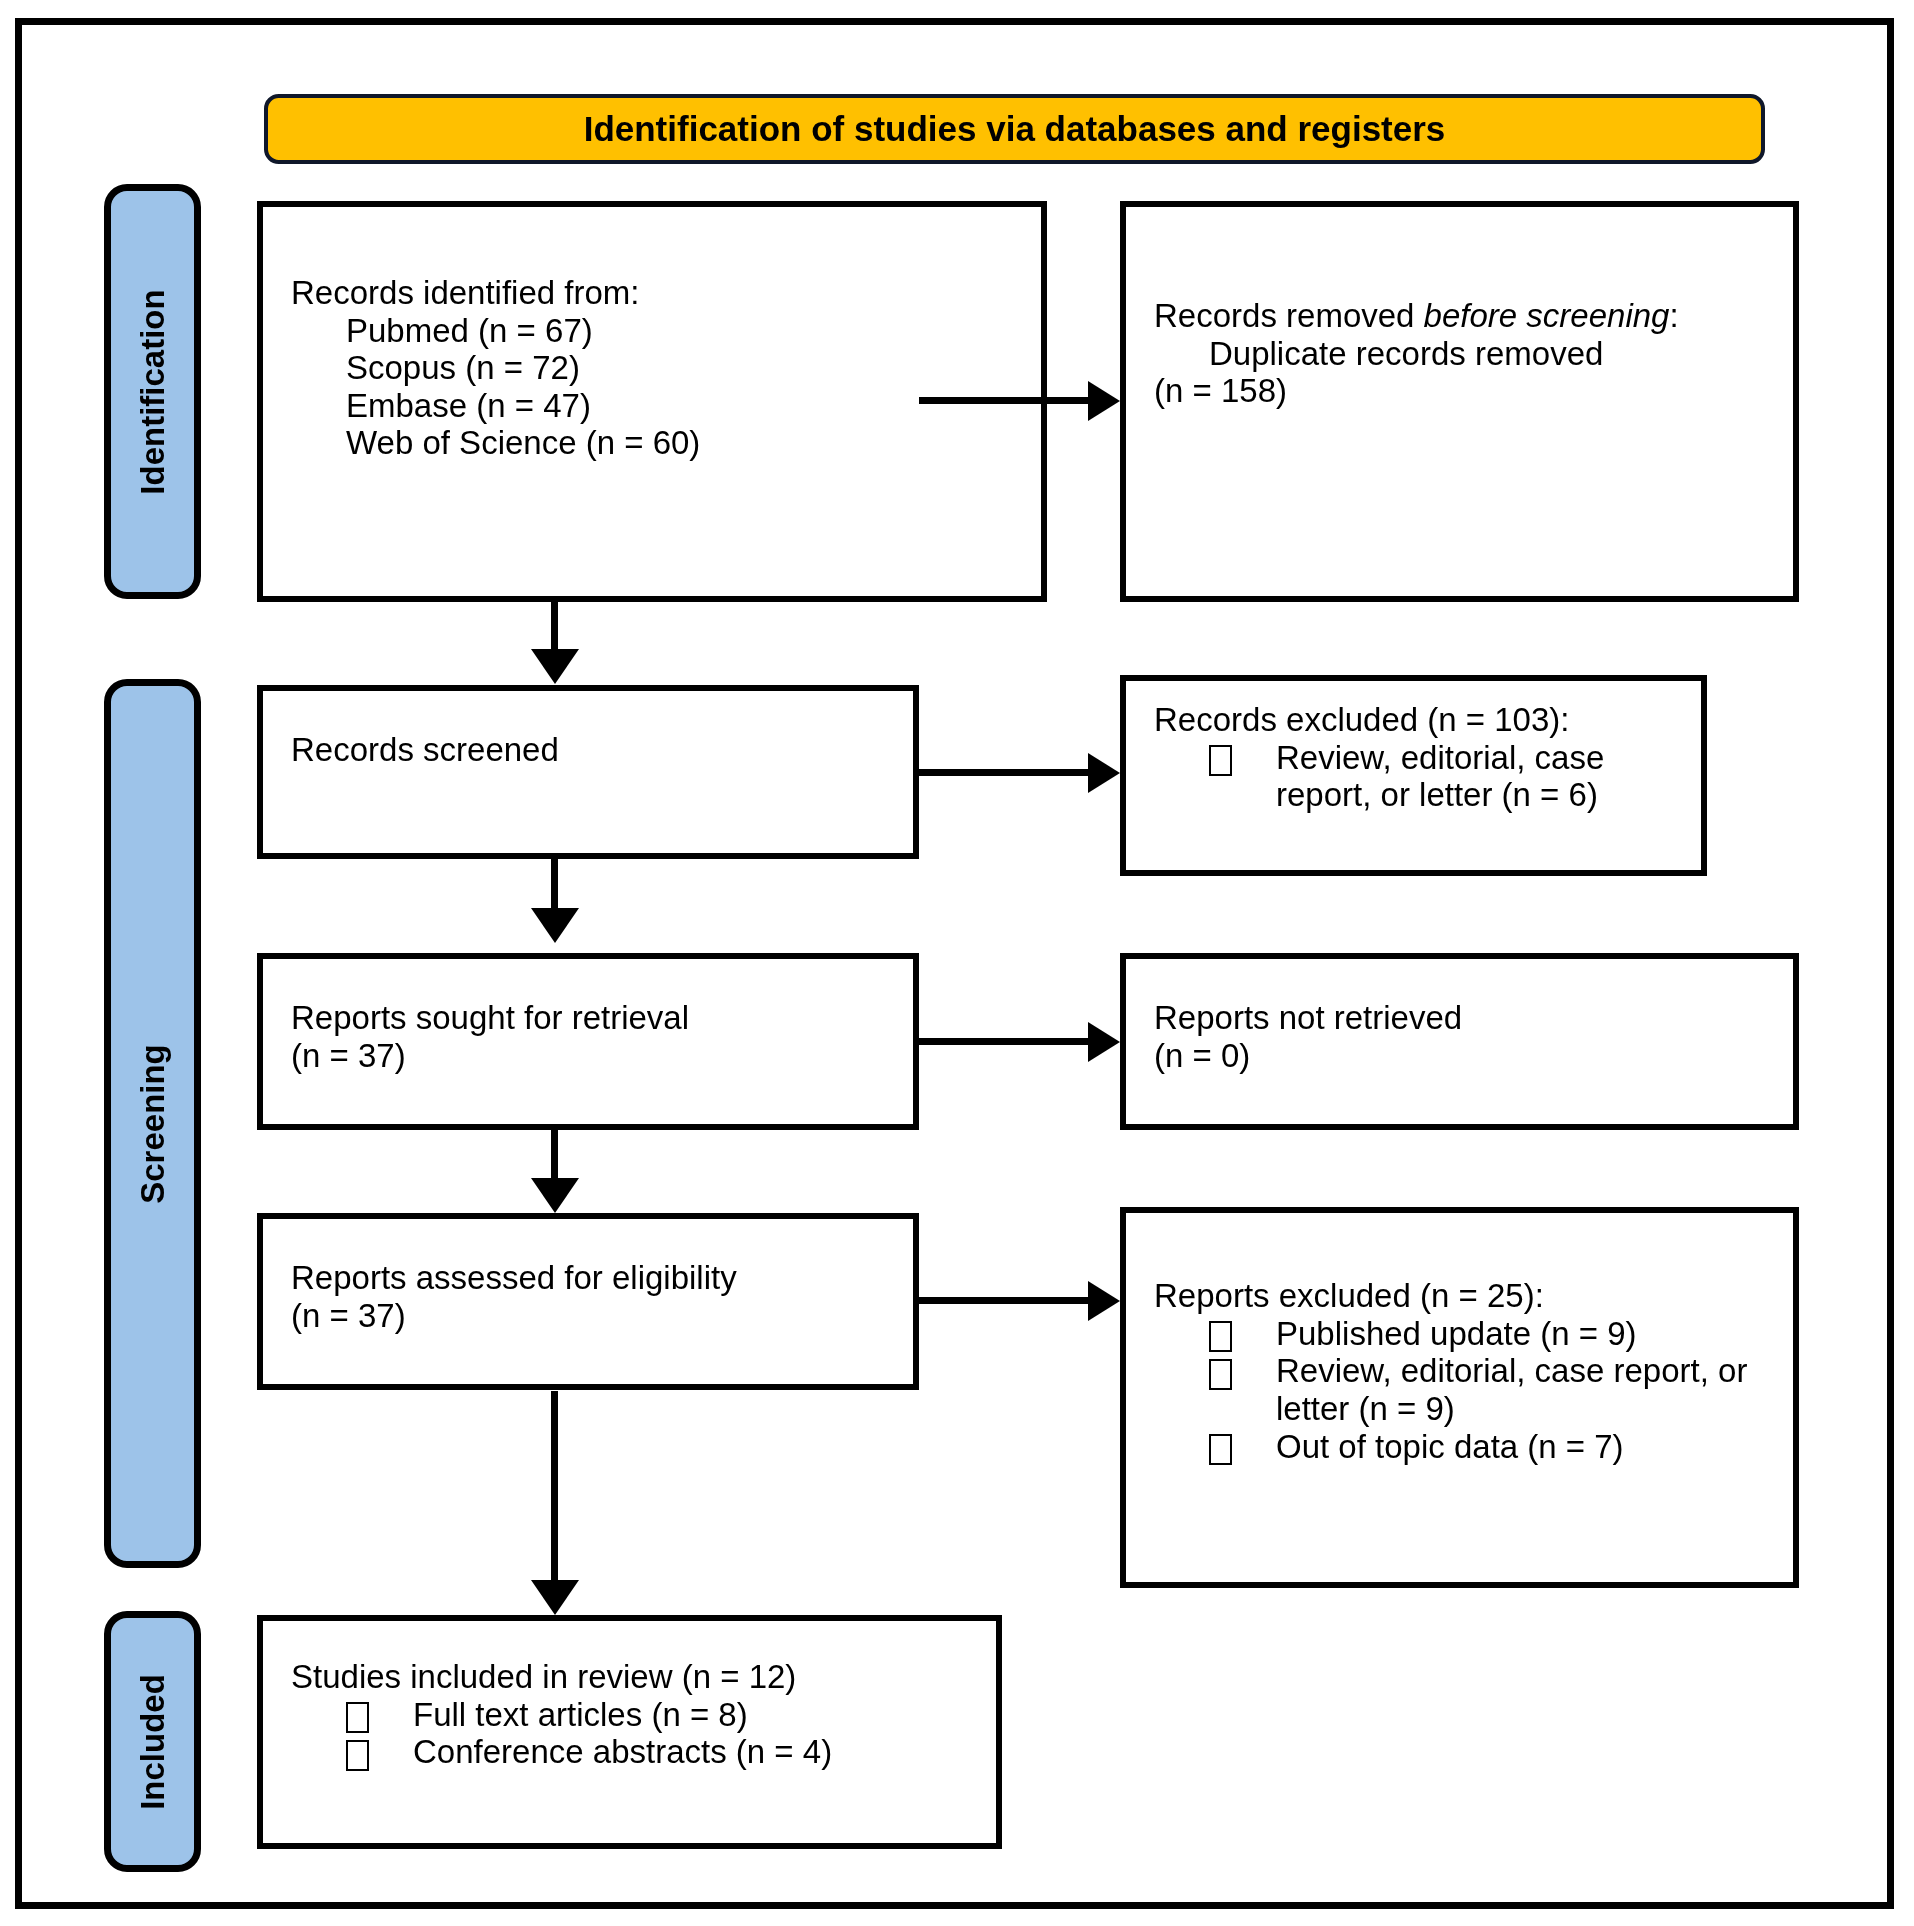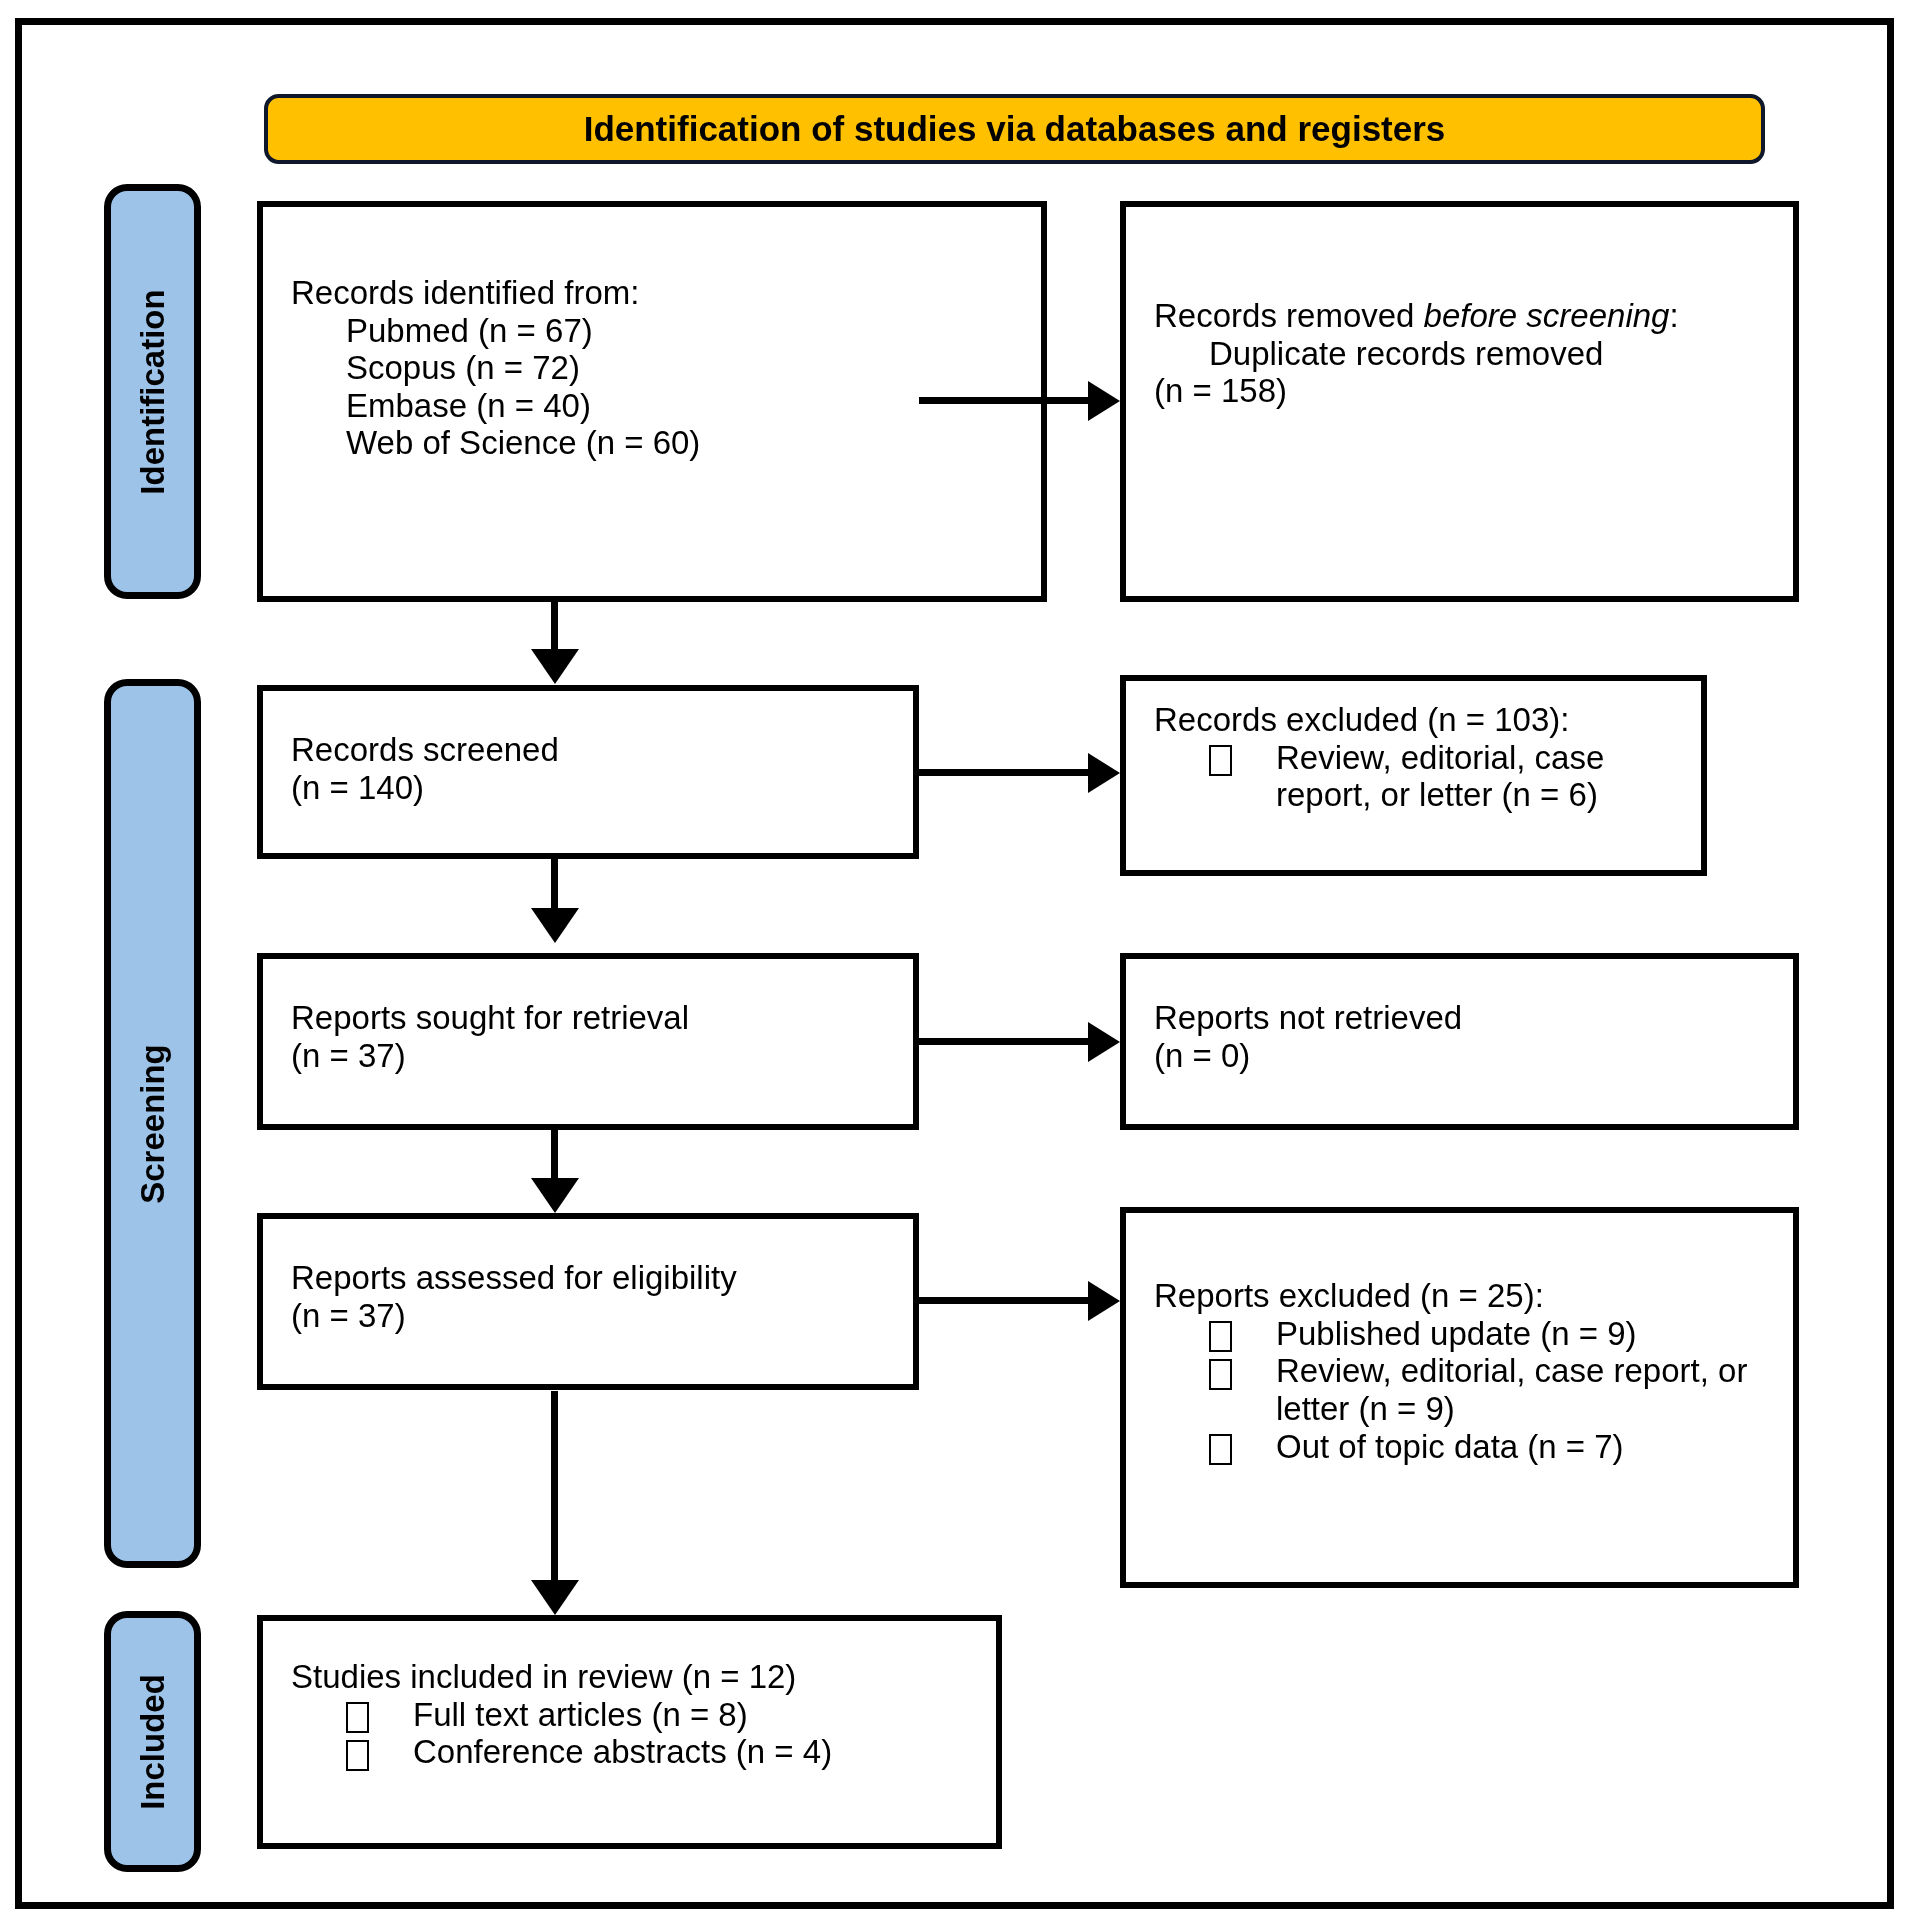--- a/index.html
+++ b/index.html
@@ -42,21 +42,21 @@
   </div>
   <div class="stage" style="left:104px;top:1611px;width:97px;height:261px;">
     <span class="stage-label">Included</span>
   </div>
 
   <div class="box" style="left:257px;top:201px;width:790px;height:401px;">
     <div class="inner" style="top:67px;">
       <div class="ln">Records identified from:</div>
       <div class="ln ind">Pubmed (n = 67)</div>
       <div class="ln ind">Scopus (n = 72)</div>
-      <div class="ln ind">Embase (n = 40)</div>
+      <div class="ln ind">Embase (n = 47)</div>
       <div class="ln ind">Web of Science (n = 60)</div>
     </div>
   </div>
 
   <div class="box" style="left:1120px;top:201px;width:679px;height:401px;">
     <div class="inner" style="top:90px;">
       <div class="wrap"><span>Records removed </span><span class="it">before screening</span><span>:</span></div>
       <div class="ln ind">Duplicate records removed</div>
       <div class="ln">(n = 158)</div>
     </div>
@@ -64,21 +64,20 @@
 
   <div class="conn" style="left:919px;top:397px;width:174px;height:7.4px;"></div>
   <div class="ah-right" style="left:1088px;top:381px;"></div>
 
   <div class="conn" style="left:551px;top:602px;width:7.4px;height:50px;"></div>
   <div class="ah-down" style="left:531px;top:649px;"></div>
 
   <div class="box" style="left:257px;top:685px;width:662px;height:174px;">
     <div class="inner" style="top:40px;">
       <div class="ln">Records screened</div>
-      <div class="ln">(n = 140)</div>
     </div>
   </div>
 
   <div class="box" style="left:1120px;top:675px;width:587px;height:201px;">
     <div class="inner" style="top:20px;">
       <div class="ln">Records excluded (n = 103):</div>
       <div class="bul">
         <span class="glyph"></span>
         <span class="btxt">Review, editorial, case report, or letter (n = 6)</span>
       </div>

